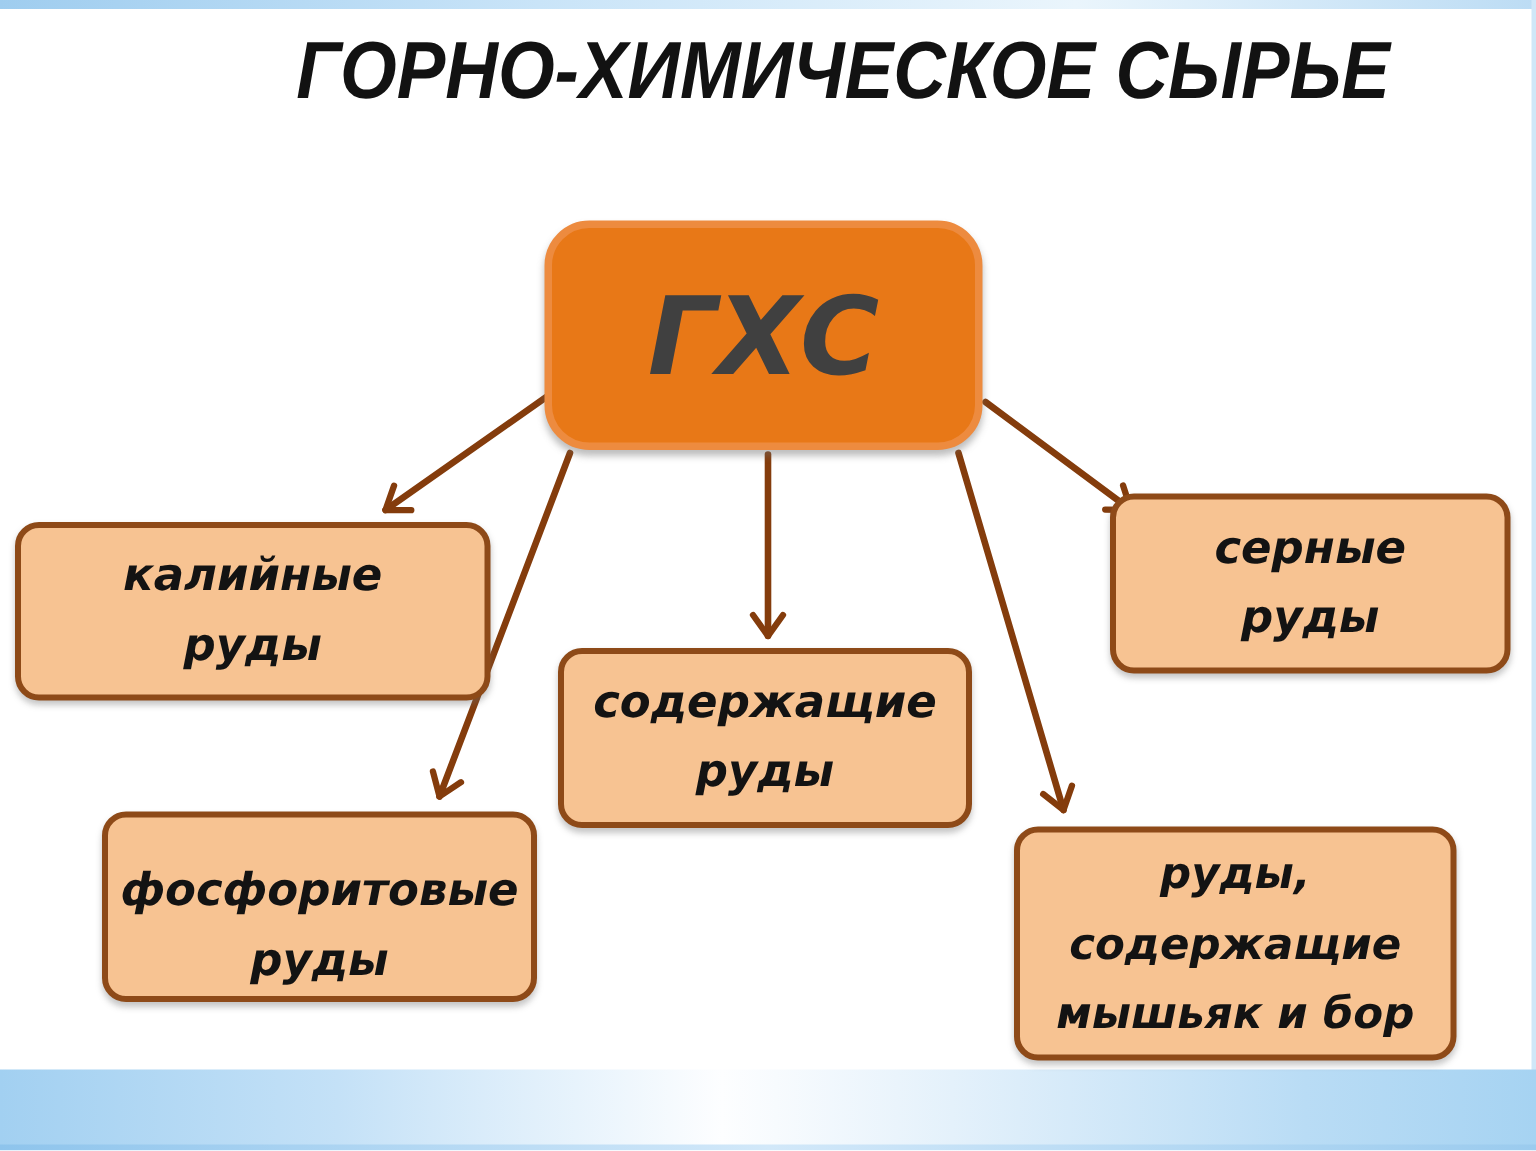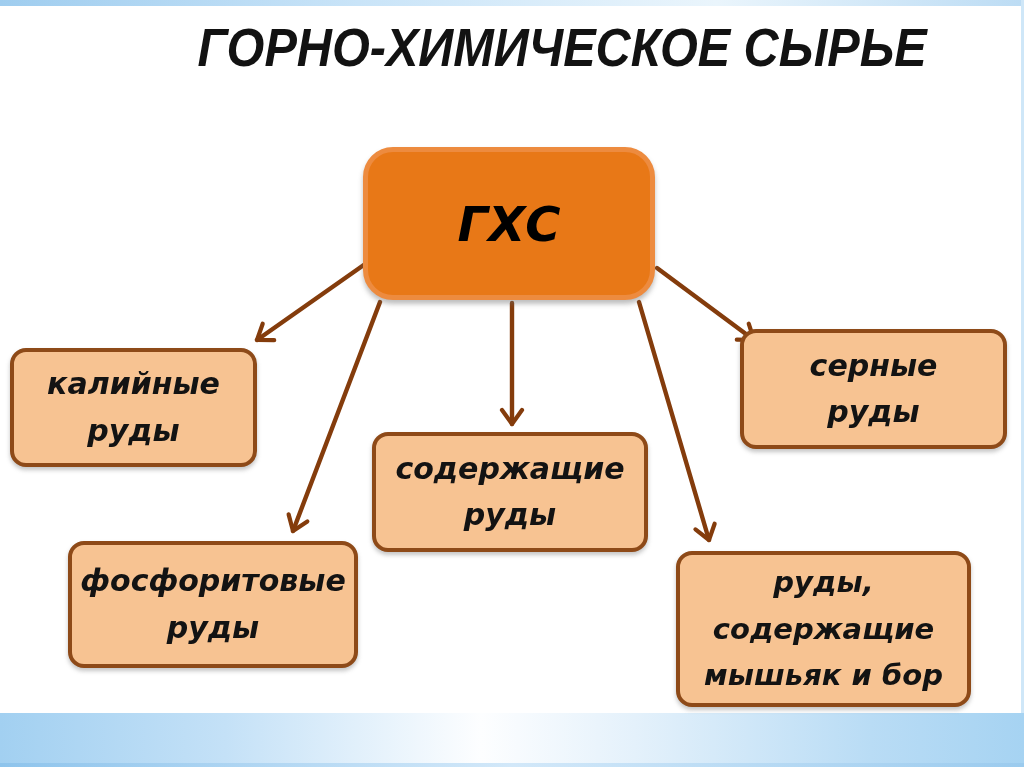--- a/index.html
+++ b/index.html
@@ -41,40 +41,40 @@
   
   svg.arrows{position:absolute;left:0;top:0;z-index:1;}
   
   .root-node{
     position:absolute;left:363px;top:147px;width:292px;height:153px;
     background:#e87817;
     border:5px solid #ed8b3f;
     border-radius:30px;
     box-sizing:border-box;
     display:flex;align-items:center;justify-content:center;
-    font-weight:bold;font-size:48px;color:#000000;
+    font-weight:bold;font-size:72px;color:#404040;
     z-index:2;
     box-shadow:0 4px 5px rgba(110,110,110,.45);
   }
   
   .node{
     position:absolute;
     background:#f7c392;
     border:4px solid #8e4a18;
     border-radius:16px;
     box-sizing:border-box;
     display:flex;align-items:center;justify-content:center;
     text-align:center;
     font-weight:bold;font-size:30px;line-height:1.55;color:#131313;
     white-space:pre-line;
     z-index:2;
     box-shadow:0 3px 4px rgba(110,110,110,.4);
   }
-  .node-kaliynye     {left:10px;  top:348px; width:247px; height:119px;}
-  .node-fosforitovye {left:68px;  top:541px; width:290px; height:127px;}
+  .node-kaliynye     {left:10px;  top:348px; width:317px; height:119px;}
+  .node-fosforitovye {left:68px;  top:541px; width:290px; height:127px;align-items:flex-end;}
   .node-apatitovye   {left:372px; top:432px; width:276px; height:120px;}
   .node-sernye       {left:740px; top:329px; width:267px; height:120px;text-align:center;}
   .node-myshyak      {left:676px; top:551px; width:295px; height:156px; font-size:29px; line-height:1.6;}
 </style>
 </head>
 <body>
 
 <div id="slide">
 
   <div class="top-strip"></div>

